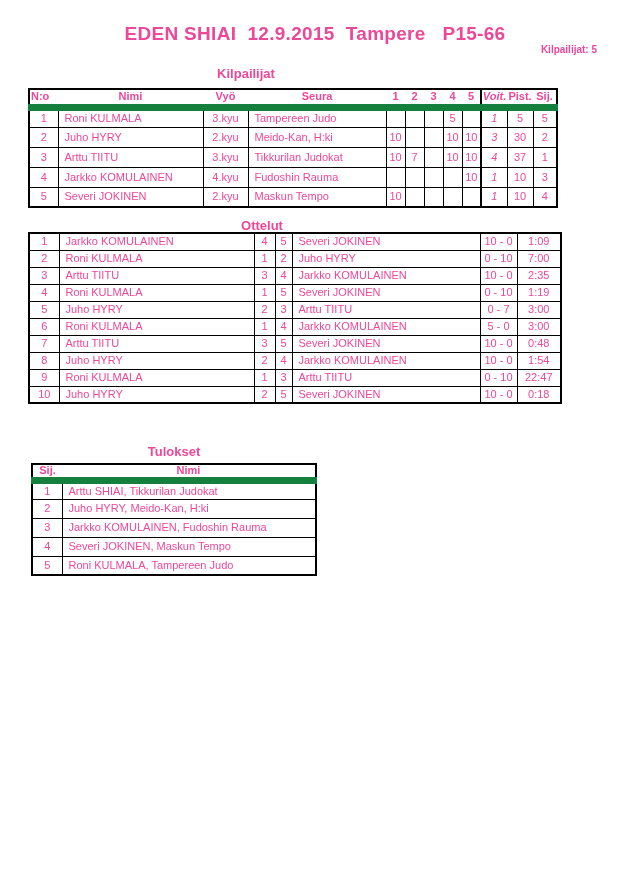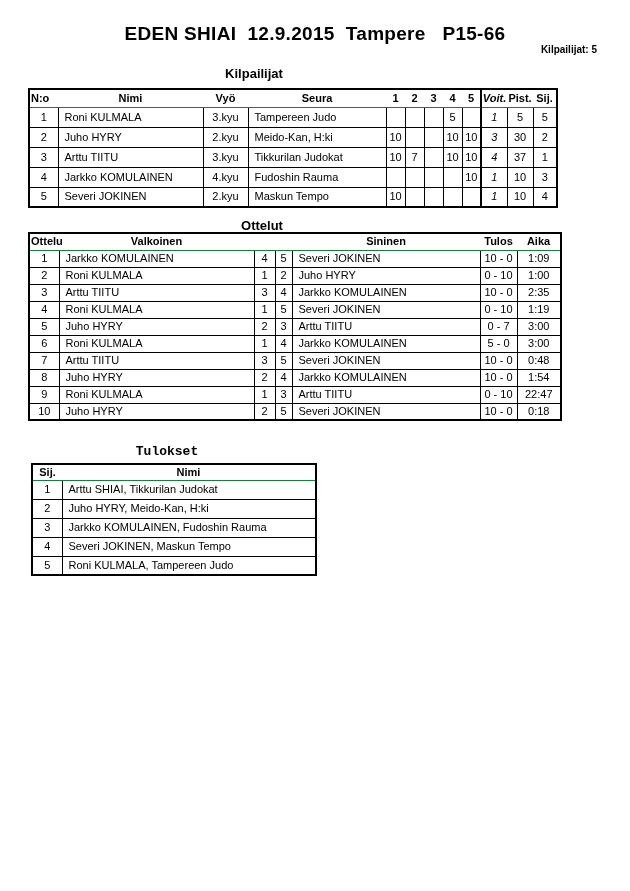--- a/index.html
+++ b/index.html
@@ -1,45 +1,45 @@
 <!DOCTYPE html>
 <html><head>
 <meta charset="utf-8">
 <style>
   * { margin:0; padding:0; box-sizing:border-box; }
   html,body { background:#e8e8e8; }
   .page {
     position:relative; width:630px; height:891px; background:#ffffff;
-    font-family:"Liberation Sans", sans-serif; color:#000000; overflow:hidden;
+    font-family:"Liberation Sans", sans-serif; color:#ec4899; overflow:hidden;
     margin:0 auto;
   }
   .doc-title {
     position:absolute; top:23px; left:0; width:630px; text-align:center;
     font-size:19px; font-weight:bold; white-space:pre; letter-spacing:.3px;
   }
   .count-note {
     position:absolute; top:44px; right:33px; font-size:10px; font-weight:bold;
   }
   .section-heading {
     position:absolute; transform:translateX(-50%);
     font-size:13px; font-weight:bold; white-space:nowrap;
   }
-  #h-kilpailijat { top:66px;  left:254px; }
+  #h-kilpailijat { top:66px;  left:246px; }
   #h-ottelut     { top:218px; left:262px; }
-  #h-tulokset    { top:444px; left:167px;font-family:Liberation Mono, monospace; }
+  #h-tulokset    { top:444px; left:174px; }
 
   table {
     position:absolute; border-collapse:collapse; table-layout:fixed;
     background:#fff; border:2px solid #000;
   }
   th, td {
     font-size:11px; white-space:nowrap; overflow:hidden;
     vertical-align:middle; font-weight:normal; line-height:1;
   }
-  th { font-weight:bold; border:none; border-bottom:1px solid #15803d;
+  th { font-weight:bold; border:none; border-bottom:7px solid #15803d;
        overflow:visible; text-align:center; }
   td { border:1px solid #000; text-align:center; }
   .l  { text-align:left; padding-left:6px;margin-top:26px; }
   .hl { text-align:left; padding-left:1px; }
   .thick-left { border-left:2px solid #000 !important;font-style:italic; }
 
   #t-kilpailijat { left:28px; top:88px; width:528px; }
   #t-kilpailijat th { height:18px; }
   #t-kilpailijat td { height:20px; }
 
@@ -170,46 +170,37 @@
     <colgroup>
       <col style="width:30px">
         <col style="width:195px">
         <col style="width:21px">
         <col style="width:17px">
       <col style="width:188px">
         <col style="width:37px">
         <col style="width:44px">
     </colgroup>
     <tbody>
-        <tr>
-      <th class="hl">Ottelu</th>
-      <th>Valkoinen</th>
-      <th></th>
-      <th></th>
-      <th>Sininen</th>
-      <th>Tulos</th>
-      <th>Aika</th>
-    </tr>
     <tr>
       <td>1</td>
       <td class="l">Jarkko KOMULAINEN</td>
       <td>4</td>
       <td>5</td>
       <td class="l">Severi JOKINEN</td>
       <td>10 - 0</td>
       <td>1:09</td>
     </tr>
     <tr>
       <td>2</td>
       <td class="l">Roni KULMALA</td>
       <td>1</td>
       <td>2</td>
       <td class="l">Juho HYRY</td>
       <td>0 - 10</td>
-      <td>1:00</td>
+      <td>7:00</td>
     </tr>
     <tr>
       <td>3</td>
       <td class="l">Arttu TIITU</td>
       <td>3</td>
       <td>4</td>
       <td class="l">Jarkko KOMULAINEN</td>
       <td>10 - 0</td>
       <td>2:35</td>
     </tr>

